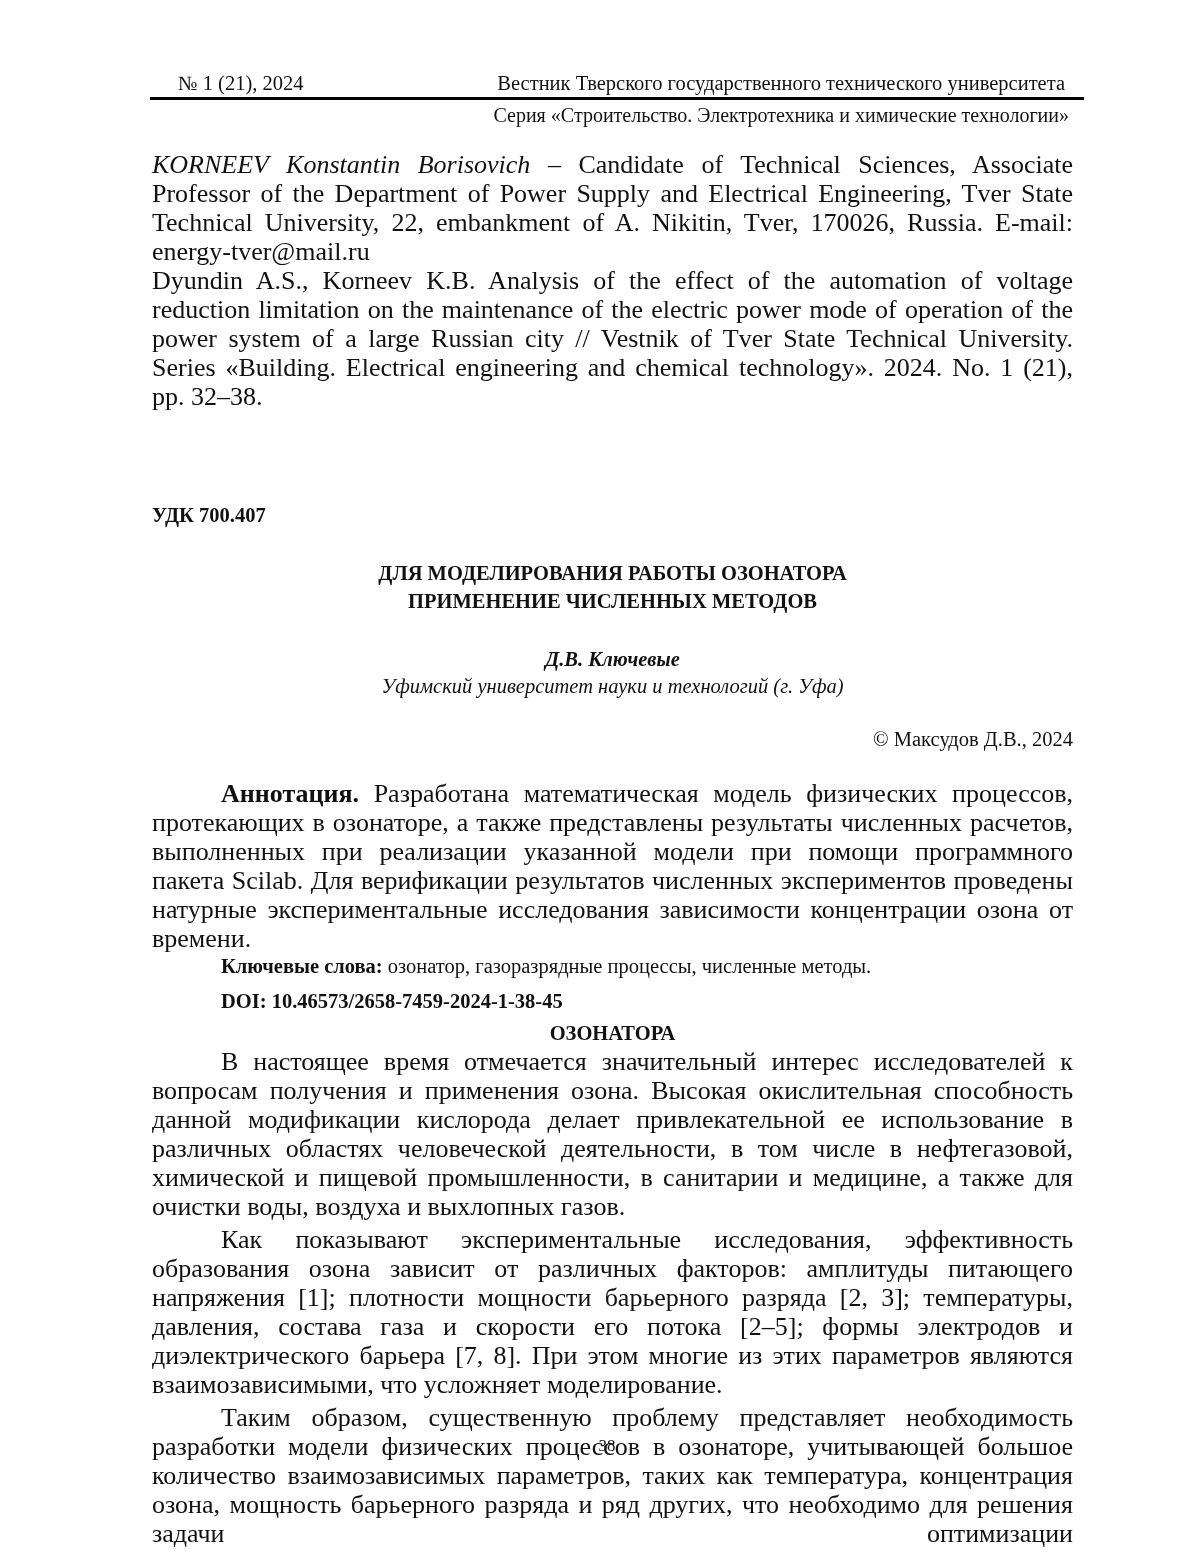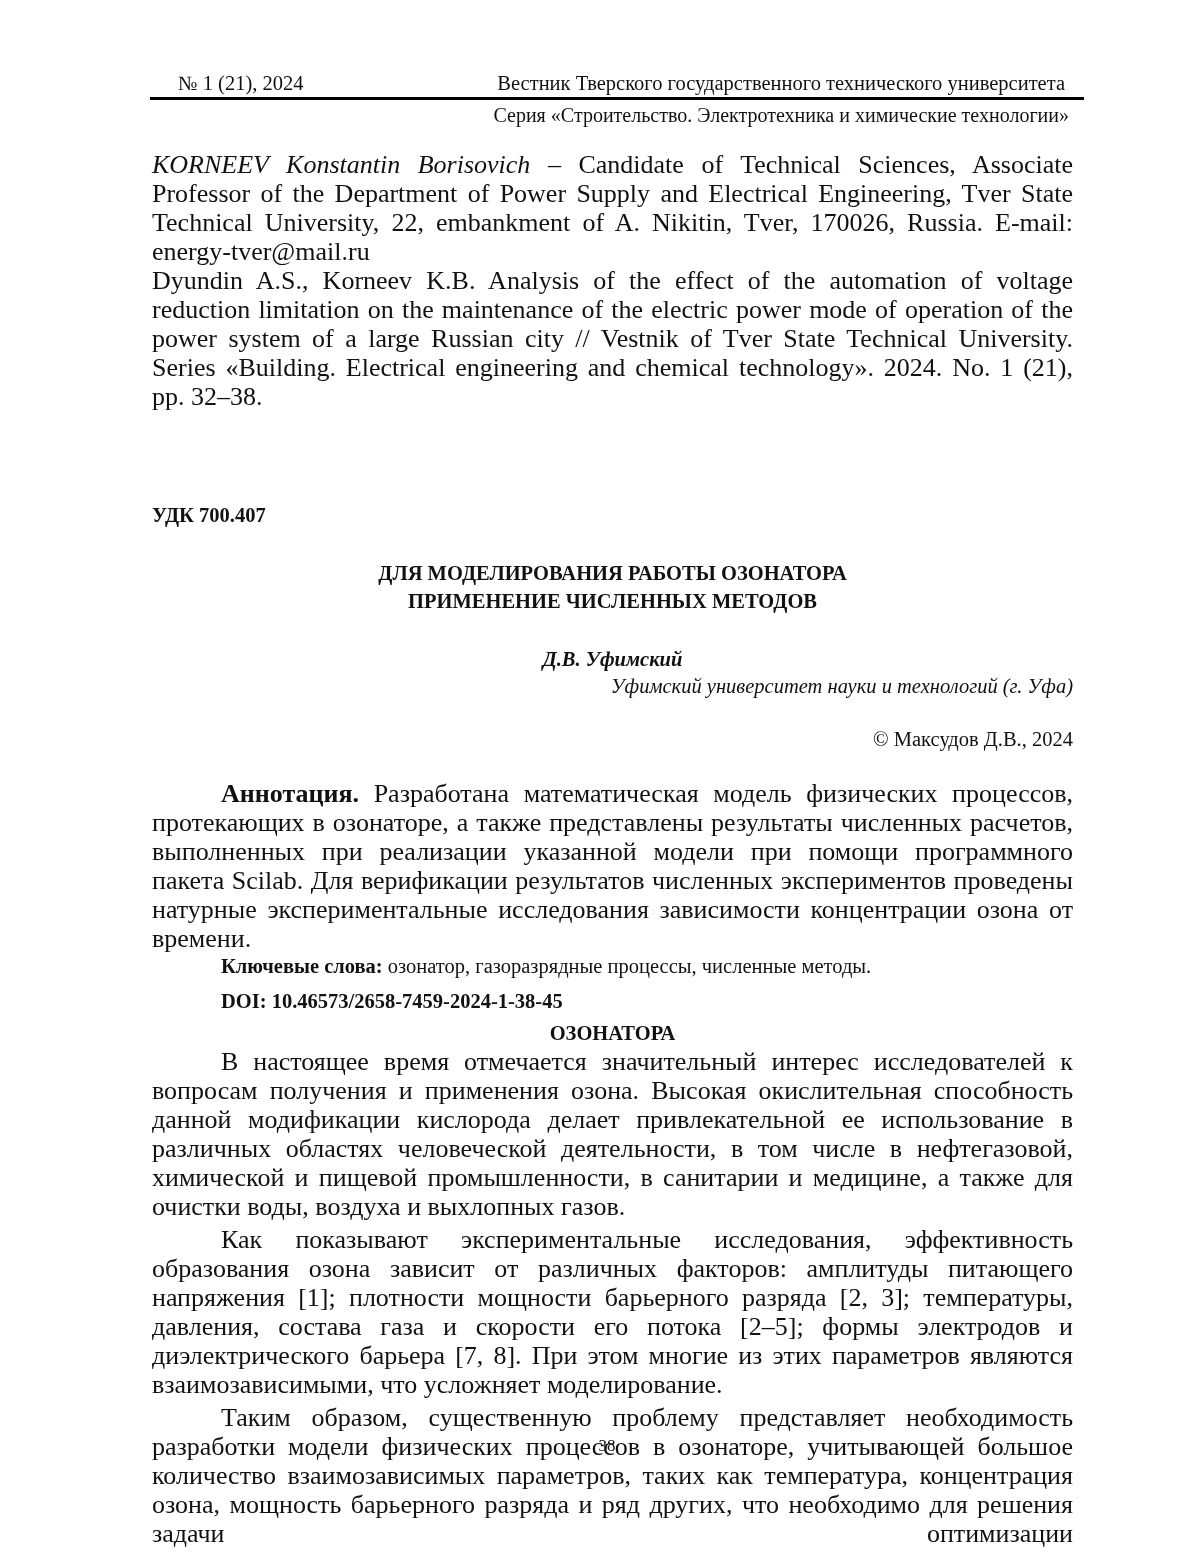--- a/index.html
+++ b/index.html
@@ -82,21 +82,21 @@
     }
     .author {
       margin-top: 30px;
       text-align: center;
       font-weight: bold;
       font-style: italic;
       font-size: 20.5px;
       line-height: 28px;
     }
     .affil {
-      text-align: right;
+      text-align: center;
       font-style: italic;
       font-size: 20.5px;
       line-height: 27px;
     }
     .copyright {
       text-align: right;
       font-size: 20.5px;
       line-height: 27px;
       margin-top: 26px;
     }
@@ -157,21 +157,21 @@
 
   <p class="p">Dyundin A.S., Korneev K.B. Analysis of the effect of the automation of voltage reduction limitation on the maintenance of the electric power mode of operation of the power system of a large Russian city // Vestnik of Tver State Technical University. Series «Building. Electrical engineering and chemical technology». 2024. No. 1 (21), pp. 32–38.</p>
 
   <div class="udk">УДК 700.407</div>
 
   <div class="article-title">
     <div>ДЛЯ МОДЕЛИРОВАНИЯ РАБОТЫ ОЗОНАТОРА</div>
     <div>ПРИМЕНЕНИЕ ЧИСЛЕННЫХ МЕТОДОВ</div>
   </div>
 
-  <div class="author">Д.В. Уфимский</div>
+  <div class="author">Д.В. Ключевые</div>
   <div class="affil">Уфимский университет науки и технологий (г. Уфа)</div>
 
   <div class="copyright">© Максудов Д.В., 2024</div>
 
   <p class="p indent abstract"><span class="bold">Аннотация.</span><span> Разработана математическая модель физических процессов, протекающих в озонаторе, а также представлены результаты численных расчетов, выполненных при реализации указанной модели при помощи программного пакета Scilab. Для верификации результатов численных экспериментов проведены натурные экспериментальные исследования зависимости концентрации озона от времени.</span></p>
 
   <p class="keywords"><span class="bold">Ключевые слова:</span><span> озонатор, газоразрядные процессы, численные методы.</span></p>
 
   <div class="doi">DOI: 10.46573/2658-7459-2024-1-38-45</div>
 

